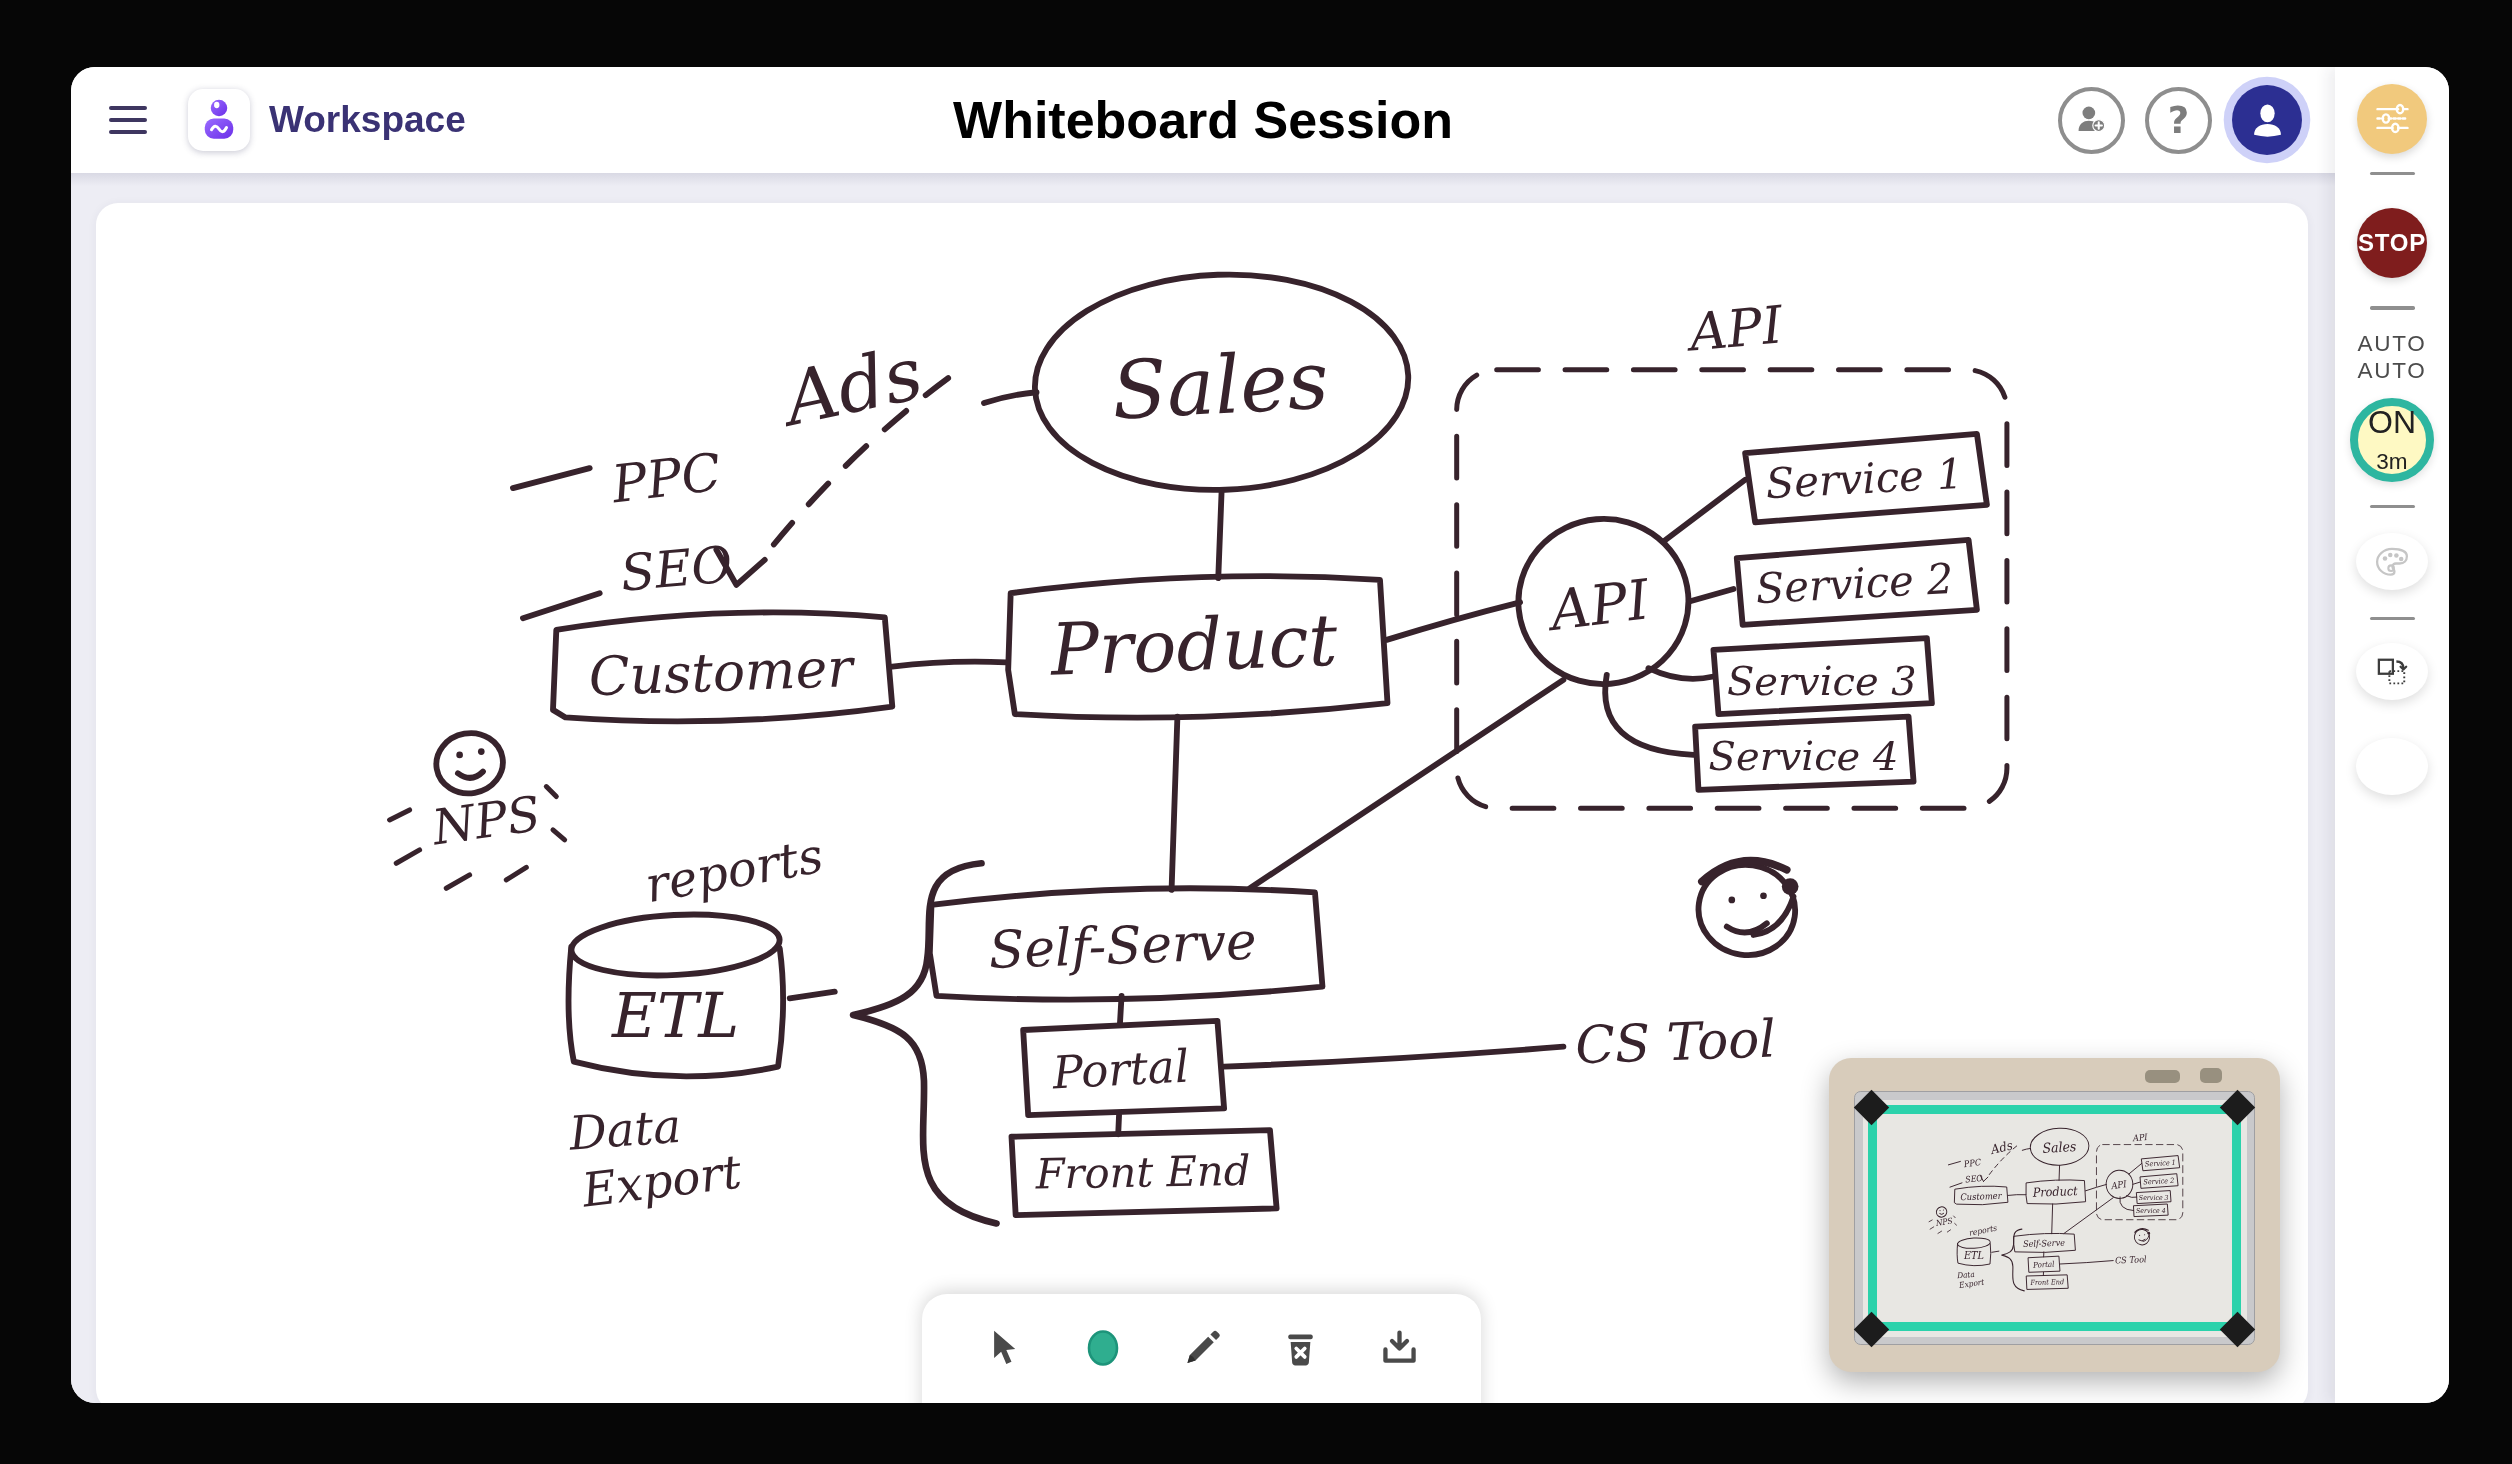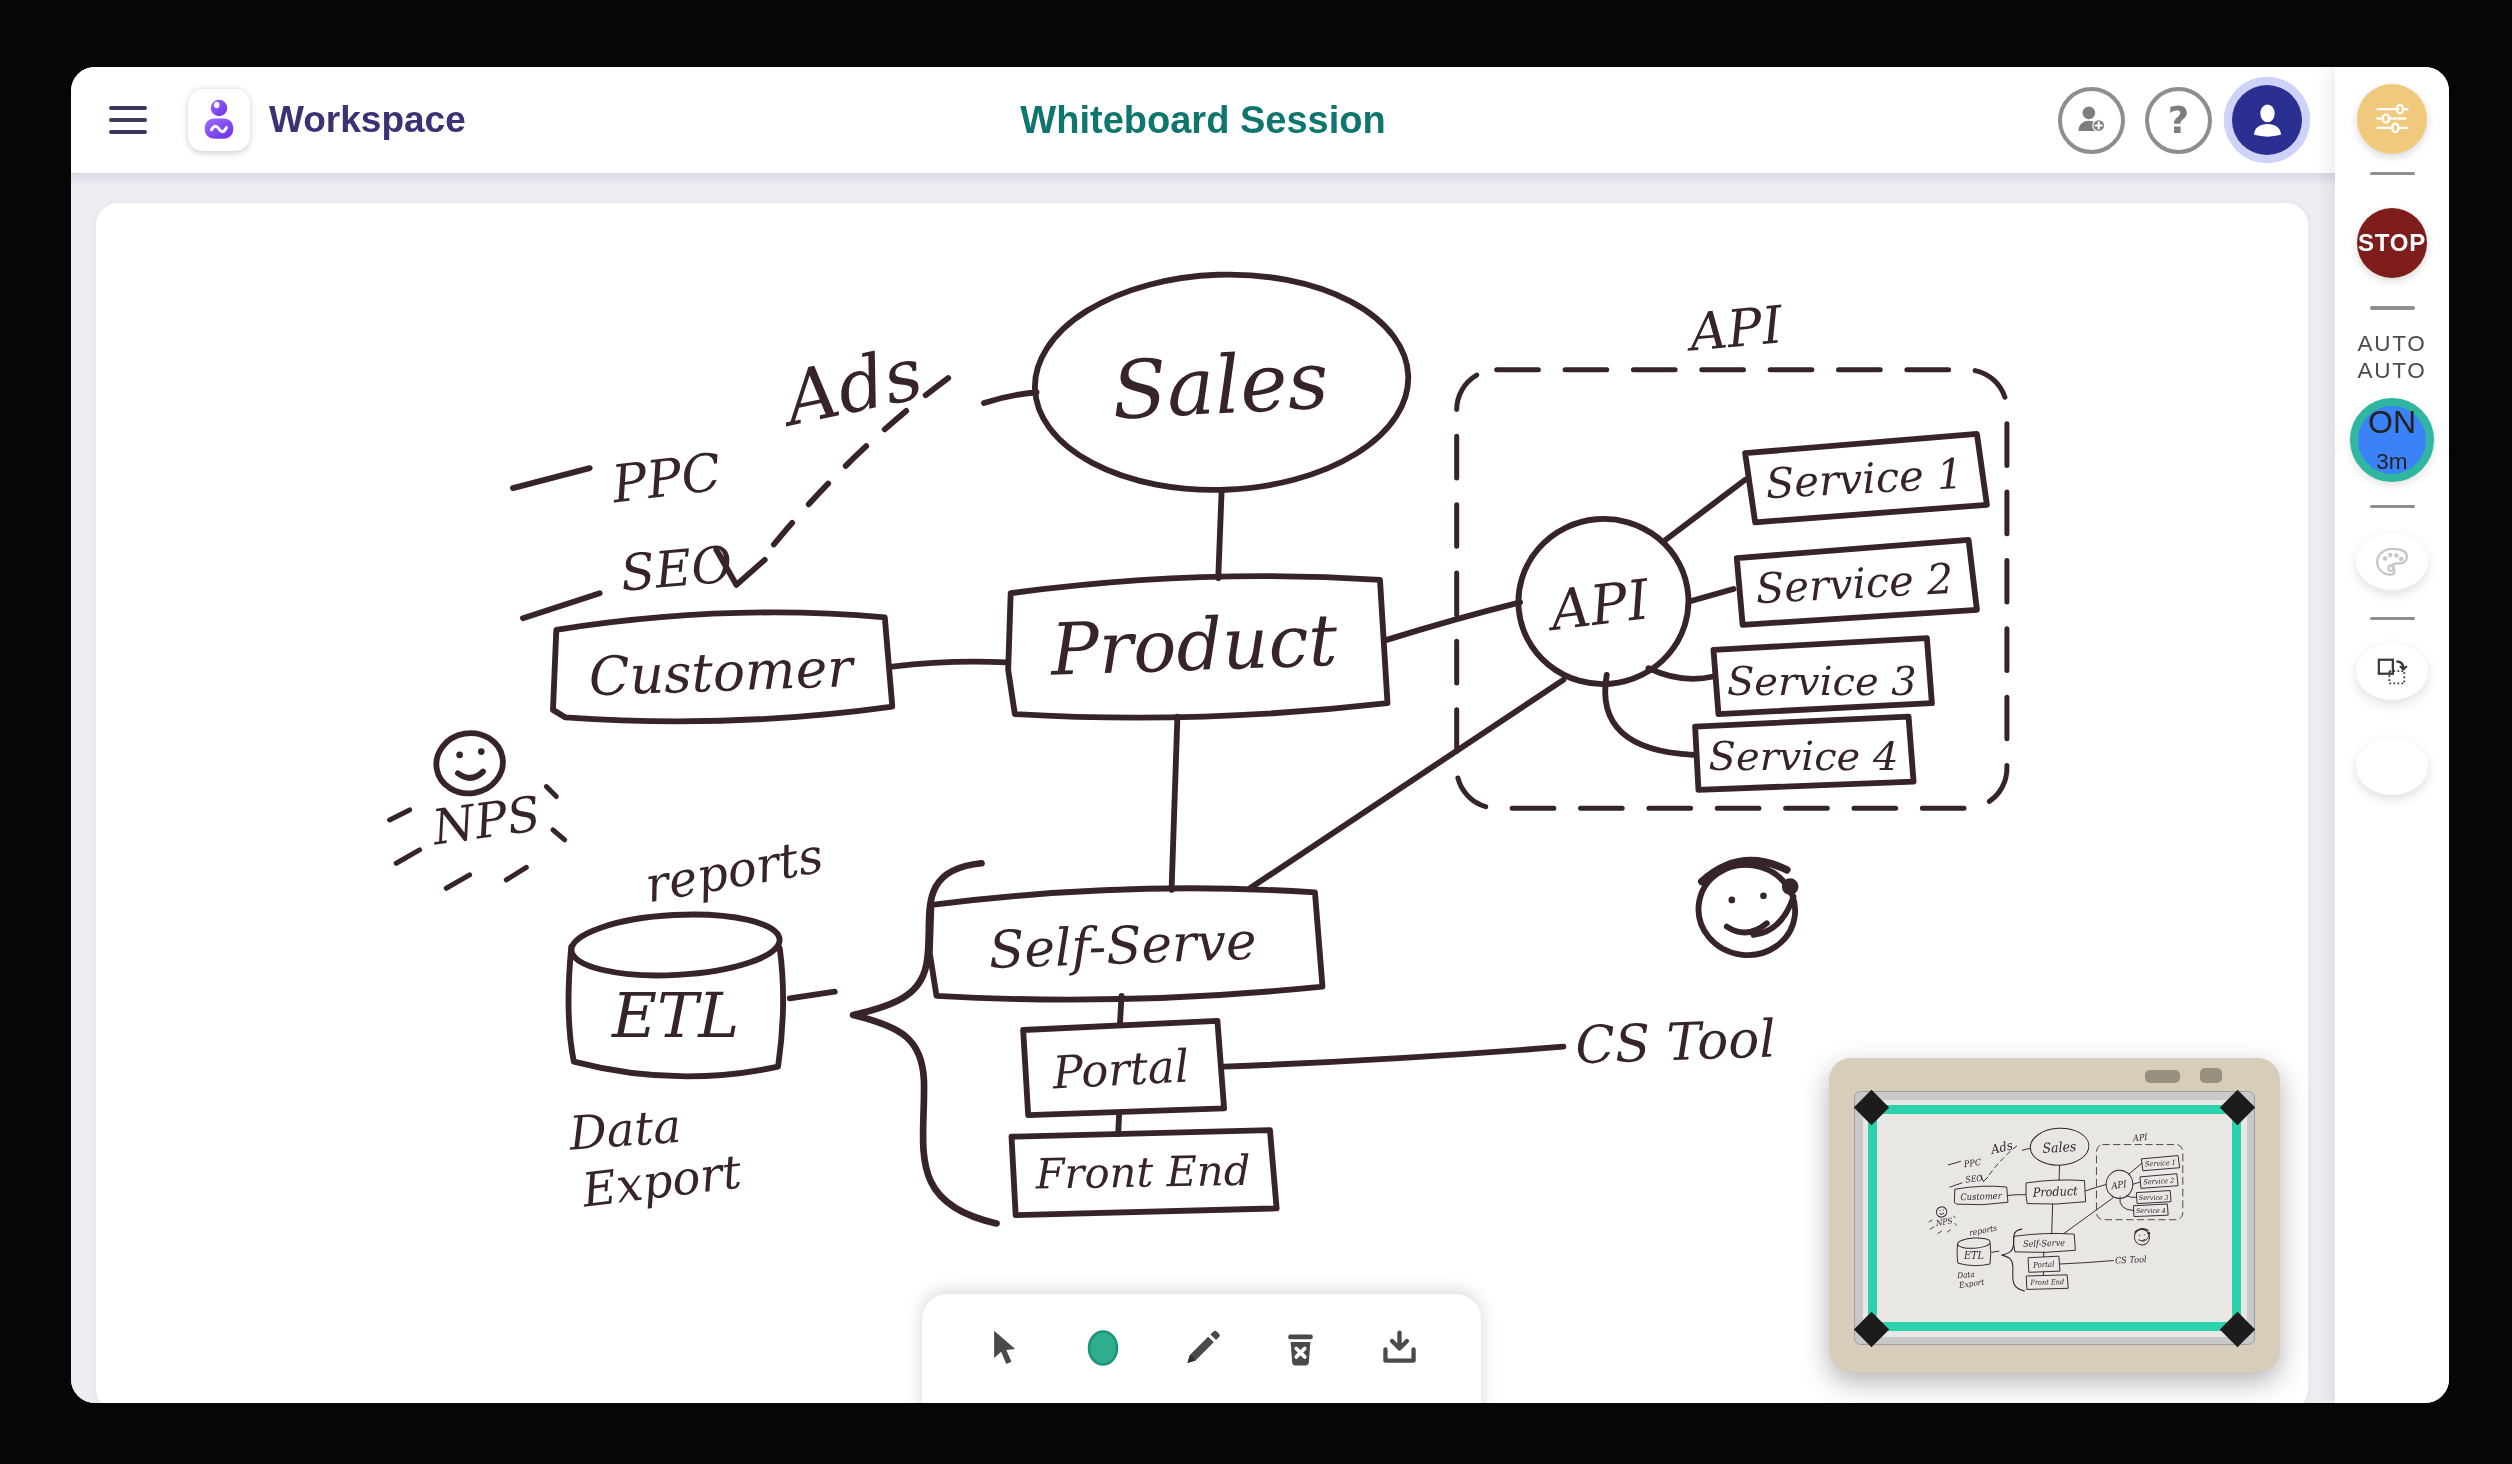--- a/index.html
+++ b/index.html
@@ -14,21 +14,21 @@
   
   .header{left:0;top:0;right:114px;height:106px;background:#ffffff;z-index:5;}
   .hamburger{left:38px;top:32px;width:42px;height:42px;display:flex;flex-direction:column;
              justify-content:center;gap:7.5px;cursor:pointer;background:none;border:none;padding:0;}
   .hamburger span{display:block;width:38px;height:4.2px;background:#3e3660;border-radius:2.5px;}
   .logo-card{left:117px;top:22px;width:62px;height:62px;background:#fff;border-radius:15px;
              box-shadow:0 1.7px 6.7px rgba(60,60,100,.25);display:flex;align-items:center;justify-content:center;}
   .brand{left:198px;top:0;height:106px;display:flex;align-items:center;
          font-size:37px;font-weight:700;color:#3a3274;}
   .title{left:50%;top:0;height:106px;transform:translateX(-50%);display:flex;align-items:center;
-         font-size:38px;font-weight:700;color:#0f766e;}
+         font-size:52px;font-weight:700;color:#000000;}
   .hdr-icons{right:33px;top:0;height:106px;display:flex;align-items:center;gap:20px;}
   .icon-ring{width:67px;height:67px;border-radius:50%;border:4.2px solid #8e8e8e;background:#fff;
              display:flex;align-items:center;justify-content:center;box-sizing:border-box;cursor:pointer;}
   .help-q{font-size:37px;font-weight:700;color:#7d7d7d;font-family:"DejaVu Sans",sans-serif;}
   .avatar{width:70px;height:70px;border-radius:50%;background:#2c2f92;
           box-shadow:0 0 0 8.3px #ced1f8;display:flex;align-items:center;justify-content:center;cursor:pointer;}
 
   
   .content{left:0;top:106px;right:114px;bottom:0;background:#ededf4;}
   .content::before{content:"";position:absolute;left:0;top:0;right:0;height:13.3px;
@@ -40,21 +40,21 @@
   .rail{right:0;top:0;width:114px;bottom:0;background:#ffffff;z-index:6;
         box-shadow:-6.7px 0 13.3px rgba(40,40,70,.08);display:flex;flex-direction:column;align-items:center;}
   .rail-div{width:45px;height:3.3px;background:#8f8f8f;border-radius:1.7px;flex:none;}
   .rbtn{flex:none;border:none;display:flex;flex-direction:column;align-items:center;justify-content:center;
         cursor:pointer;padding:0;}
   .rbtn.yellow{width:70px;height:70px;border-radius:50%;background:#f1c97d;margin-top:16.7px;
                box-shadow:0 3.3px 8.3px rgba(0,0,0,.15);}
   .rbtn.stop{width:70px;height:70px;border-radius:50%;background:#7f1d1d;margin-top:33px;
              box-shadow:0 3.3px 8.3px rgba(0,0,0,.15);color:#fff;font-size:24px;font-weight:600;letter-spacing:0.8px;}
   .autosave{margin-top:20px;text-align:center;color:#4c4c4c;font-size:22.5px;letter-spacing:1.7px;line-height:27.5px;}
-  .rbtn.on{width:68px;height:68px;border-radius:50%;background:#3b82f6;border:8.3px solid #2eb6a0;
+  .rbtn.on{width:68px;height:68px;border-radius:50%;background:#fef9c3;border:8.3px solid #2eb6a0;
            margin-top:13.3px;box-shadow:0 3.3px 8.3px rgba(0,0,0,.12);box-sizing:content-box;gap:12px;}
   .on-label{font-size:32px;color:#222;line-height:32px;}
   .on-sub{font-size:22.5px;color:#222;line-height:23px;}
   .rbtn.soft{width:72px;height:57px;border-radius:50%;background:#fff;
              box-shadow:0 4.2px 11.7px rgba(0,0,0,.13);}
   .m-d1{margin-top:18.3px;} .m-d2{margin-top:28px;} .m-d3{margin-top:23px;} .m-d4{margin-top:27px;}
   .m-pal{margin-top:25px;} .m-copy{margin-top:23px;} .m-empty{margin-top:38px;}
 
   
   .toolbar{left:851px;top:1121px;width:559px;height:183px;background:#fff;border-radius:25px;

